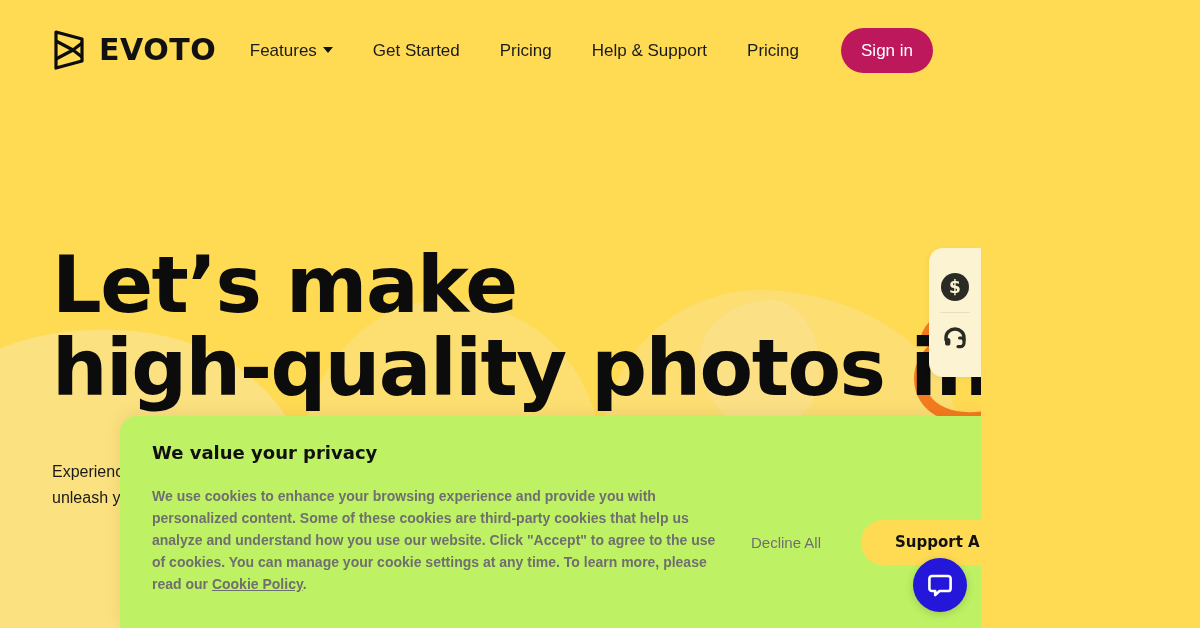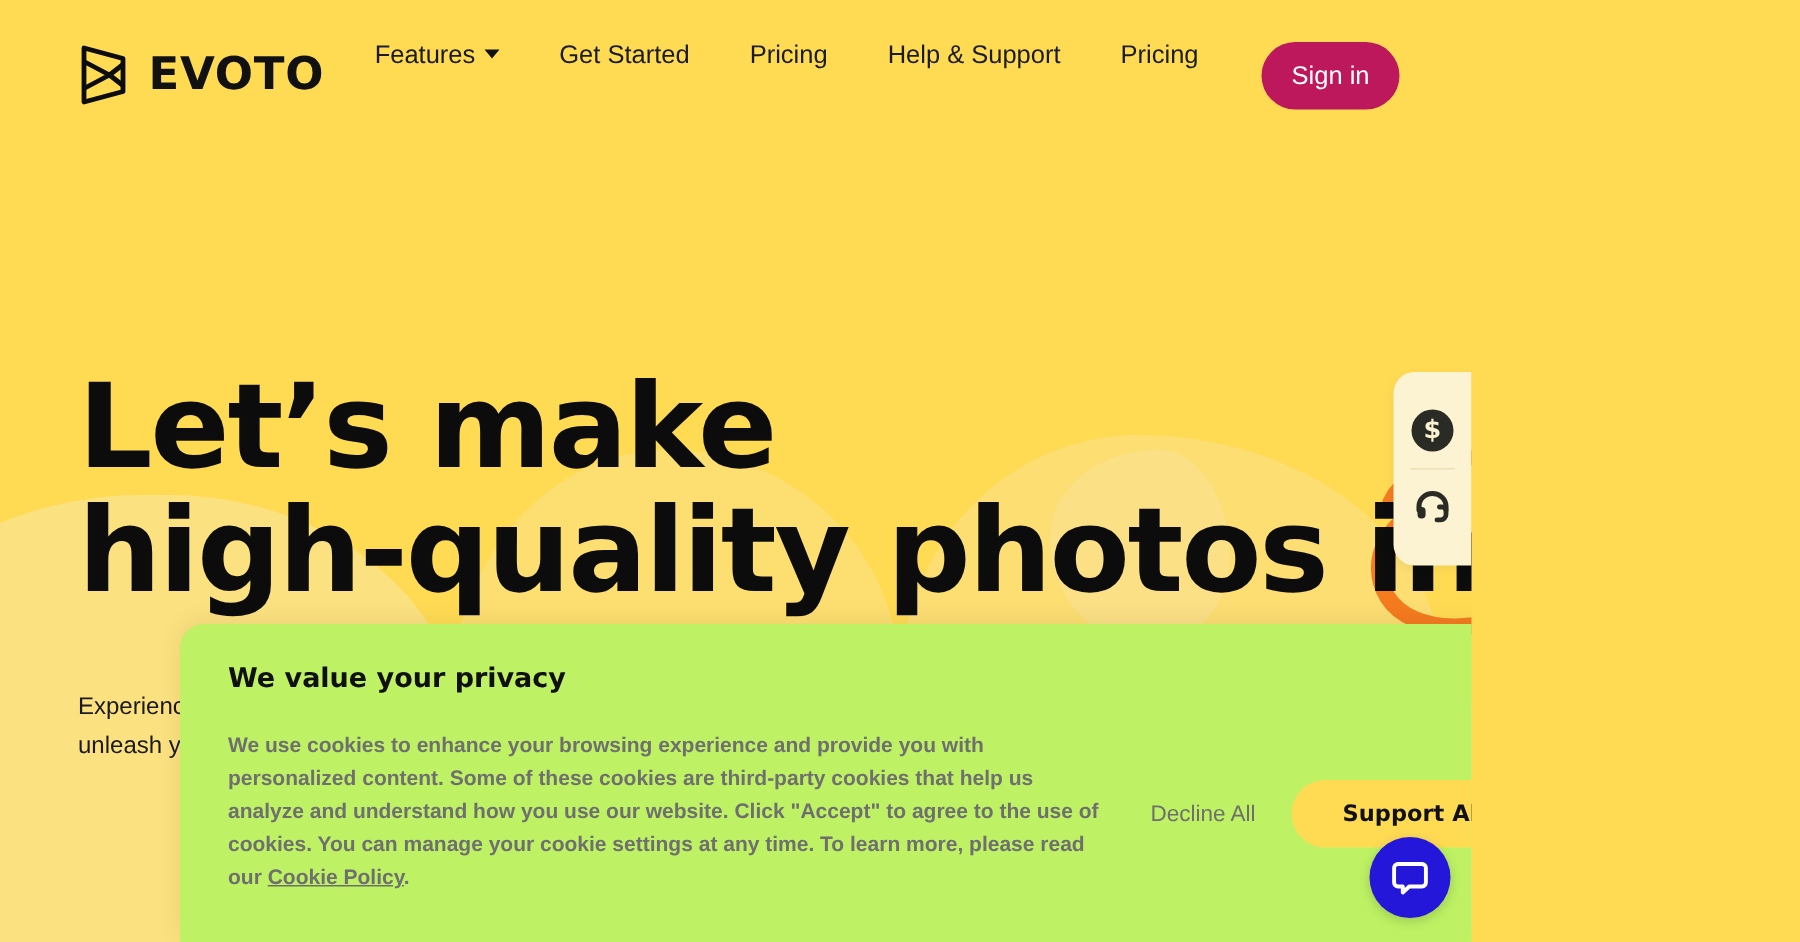--- a/index.html
+++ b/index.html
@@ -98,21 +98,21 @@
     font-weight: 700;
     letter-spacing: 0.5px;
     color: #111;
     line-height: 1;
     text-transform: uppercase;
     font-family: "DejaVu Sans", sans-serif;
   }
   .nav {
     margin-left: auto;
     display: flex;
-    align-items: flex-start;
+    align-items: center;
     gap: 0;
   }
   .nav-item {
     font-size: 17px;
     color: #1b1b1b;
     padding: 0 20px;
     line-height: 1;
     cursor: pointer;
     white-space: nowrap;
     display: flex;
@@ -237,21 +237,21 @@
     font-weight: bold;
   }
   .cookie-link {
     color: #6f6f6f;
     text-decoration: underline;
     cursor: pointer;
   }
   .cookie-actions {
     display: flex;
     align-items: center;
-    gap: 22px;
+    gap: 38px;
     margin-top: 78px;
     margin-left: auto;
     padding-right: 26px;
   }
   .decline-btn {
     background: none;
     border: none;
     font-size: 15px;
     color: #6f6f6f;
     cursor: pointer;

